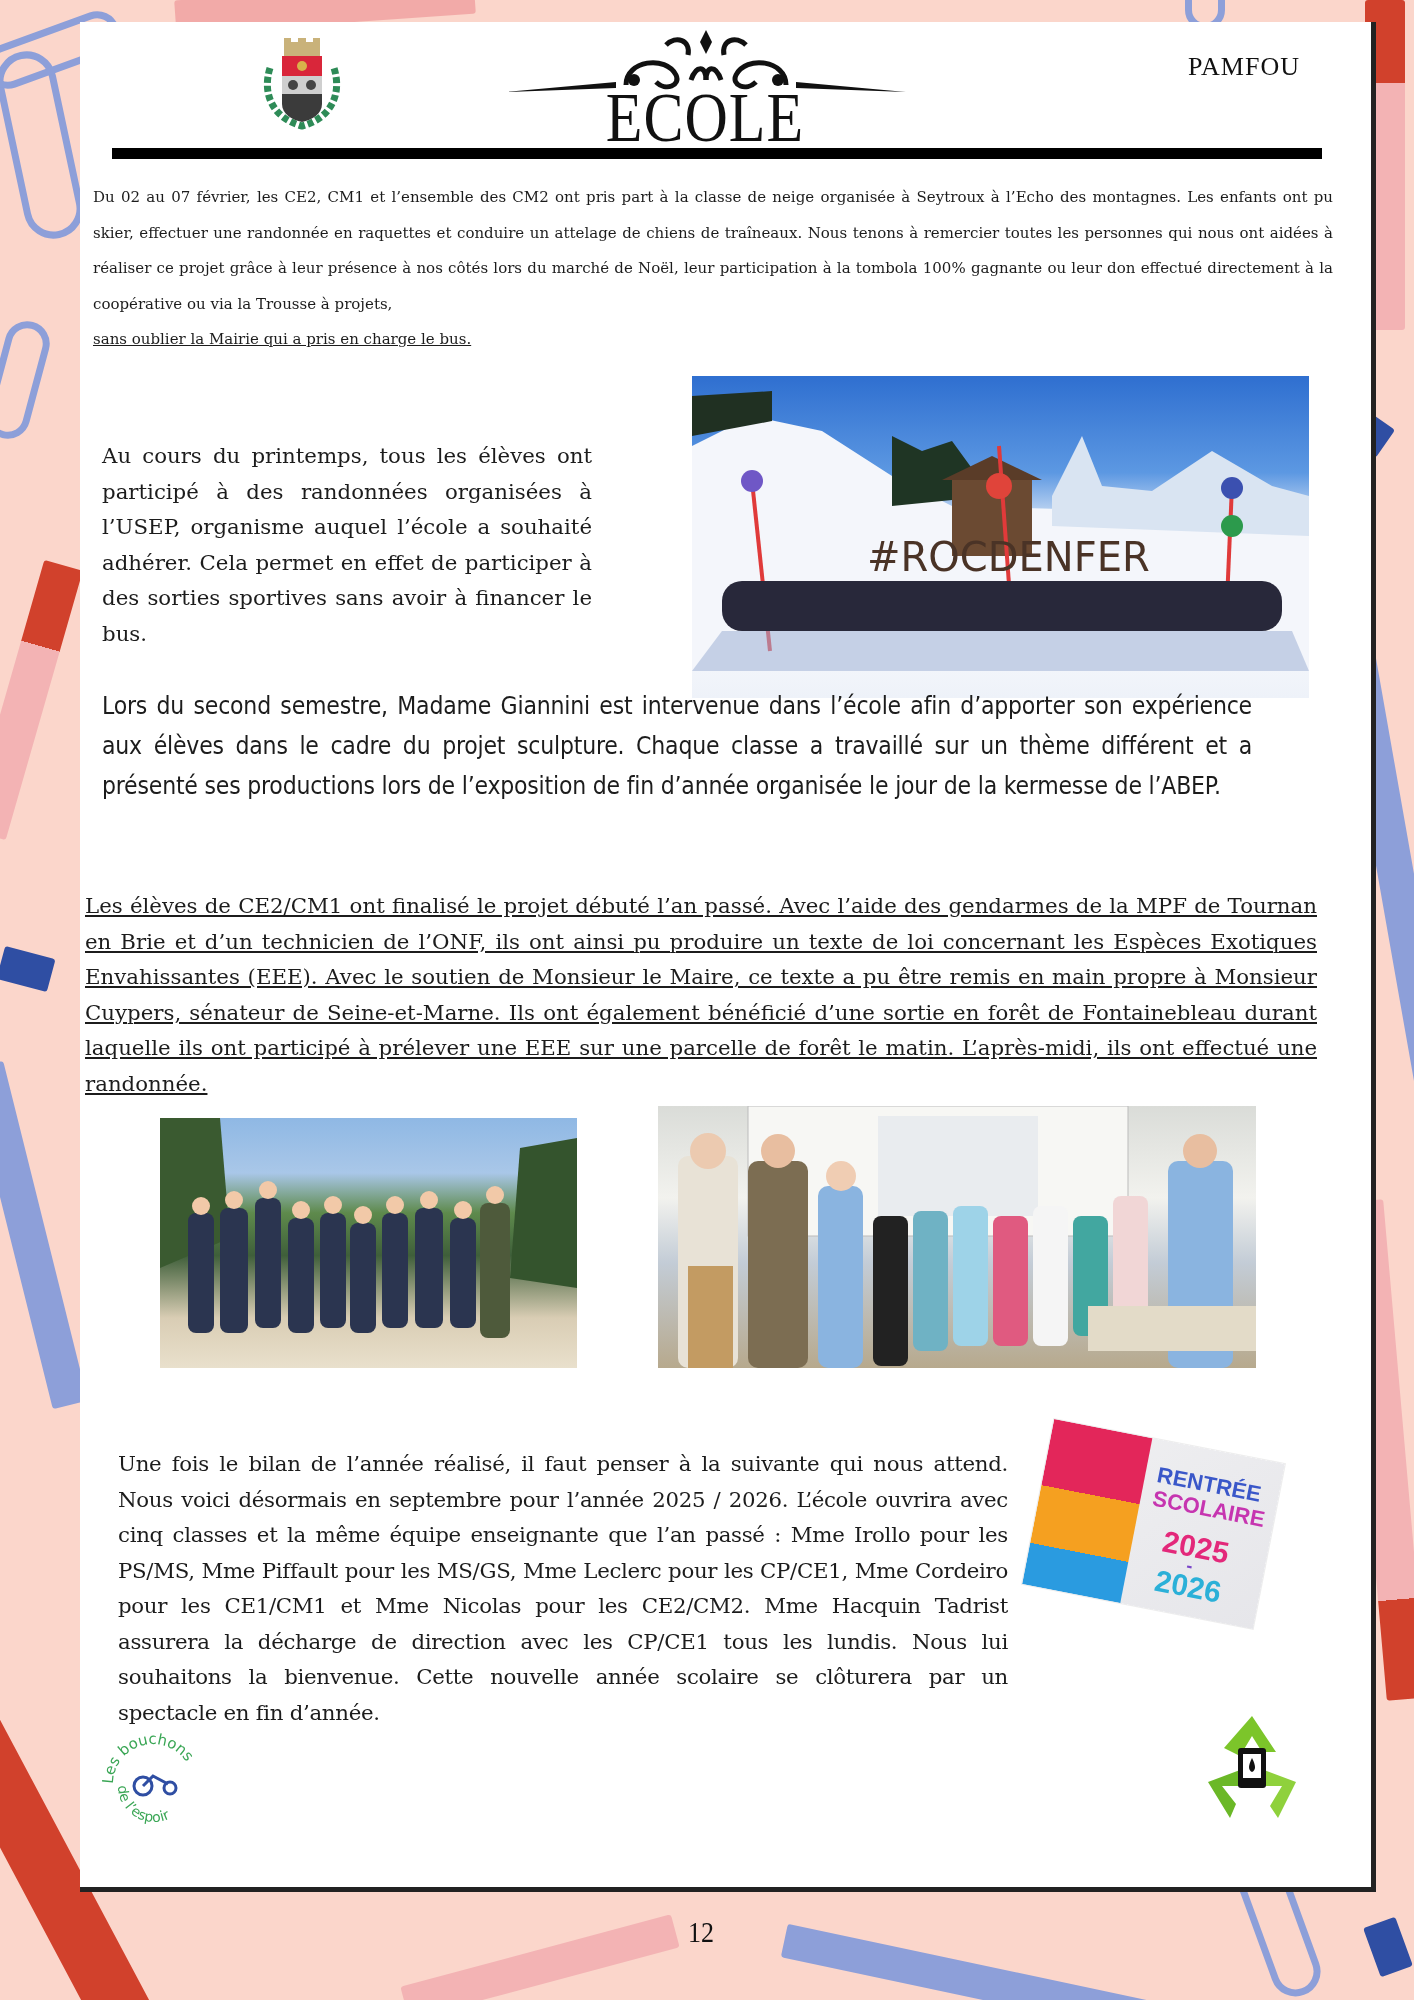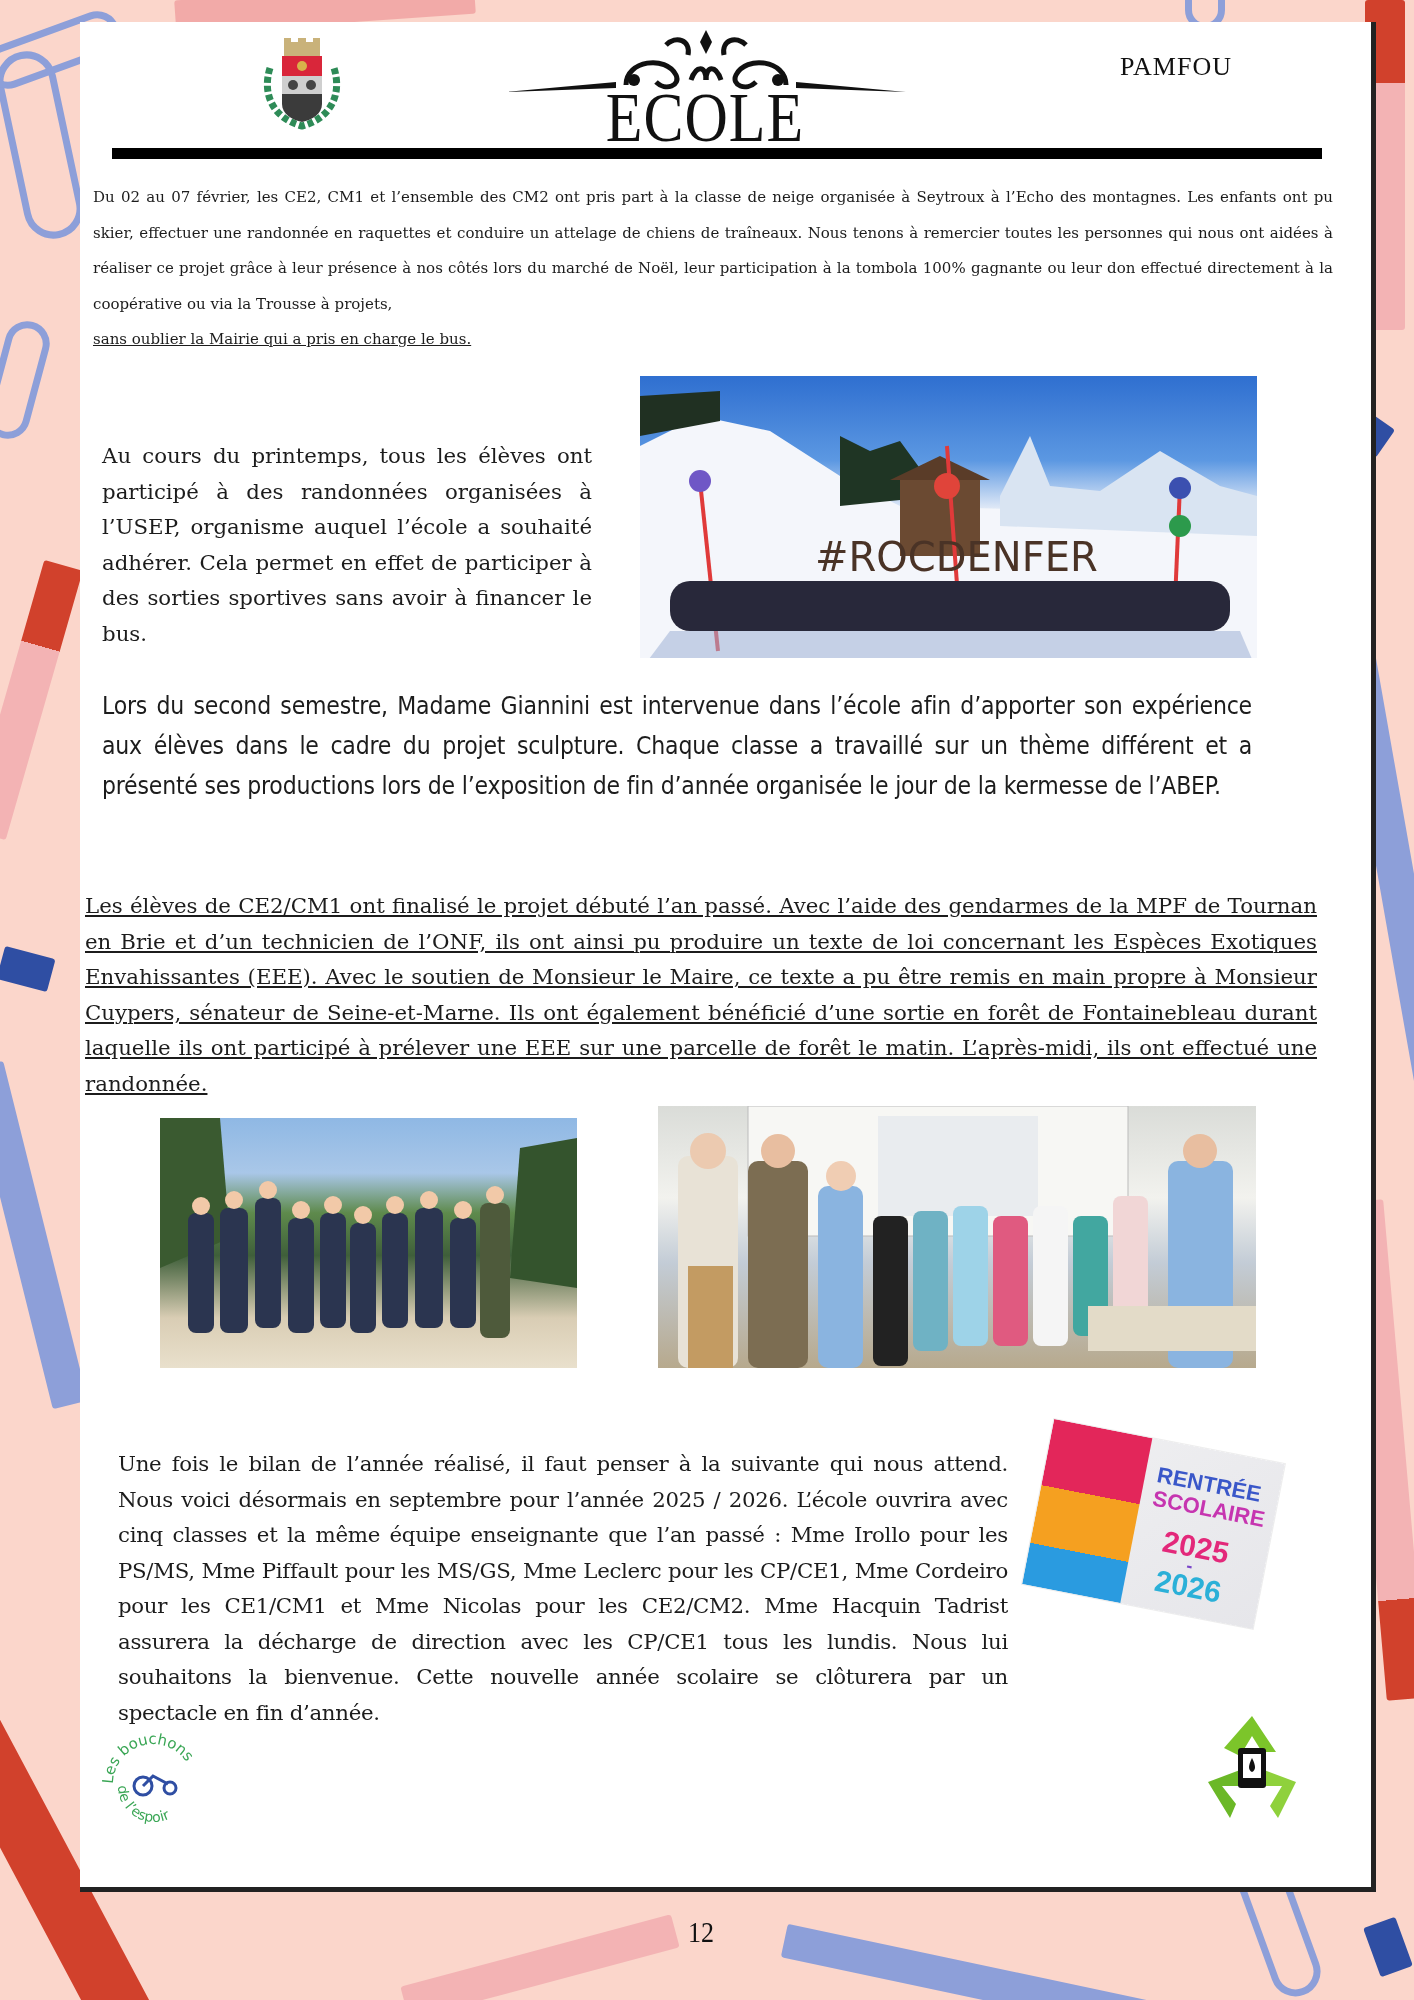--- a/index.html
+++ b/index.html
@@ -29,21 +29,21 @@
   .coat { left: 182px; top: 16px; width: 80px; height: 92px; }
   .ornament { left: 426px; top: 8px; width: 400px; height: 70px; }
   .school-title {
     left: 500px; top: 66px; width: 250px; text-align: center;
     font-family: "Liberation Serif", serif;
     font-size: 60px; line-height: 60px; letter-spacing: 1px;
     transform: scaleY(1.15);
     color: #111;
   }
   .town-name {
-    left: 1040px; top: 30px; width: 180px; text-align: left;
+    left: 1040px; top: 30px; width: 180px; text-align: right;
     font-family: "Liberation Serif", serif;
     font-size: 26px; letter-spacing: 1px; color: #111;
   }
   .header-rule { left: 32px; top: 126px; width: 1210px; height: 11px; background: #000; }
 
   .para {
     font-family: "DejaVu Serif", serif;
     text-align: justify;
     color: #1c1c1c;
   }
@@ -51,21 +51,21 @@
   .p1 .last { display: block; text-decoration: underline; }
   .p2 { left: 22px; top: 416px; width: 490px; font-size: 21.3px; line-height: 35.5px; }
   .p3 { left: 22px; top: 664px; width: 1150px; font-size: 24.5px; line-height: 40px;
         font-family: "DejaVu Sans Condensed", "DejaVu Serif", serif; letter-spacing: -0.2px; }
   .p4 { left: 5px; top: 866px; width: 1232px; font-size: 21.3px; line-height: 35.5px; text-decoration: underline; }
   .p5 { left: 38px; top: 1424px; width: 890px; font-size: 21.3px; line-height: 35.5px; letter-spacing: -0.3px; }
   .p6 { left: 143px; top: 1696px; width: 962px; font-size: 21.3px; line-height: 35.5px; }
   .p7 { left: 108px; top: 1766px; width: 1120px; font-size: 21.3px; line-height: 35.5px; text-align: left; }
 
   .photo { position: absolute; overflow: hidden; }
-  .snow-photo { left: 560px; top: 354px; width: 617px; height: 282px;
+  .snow-photo { left: 612px; top: 354px; width: 617px; height: 322px;
     background: linear-gradient(180deg, #2f6fd0 0%, #5c98e2 30%, #e8eef8 48%, #ffffff 62%, #eef2f9 100%); }
   .forest-photo { left: 80px; top: 1096px; width: 417px; height: 250px;
     background: linear-gradient(180deg, #8fb8e4 0%, #a9c7e8 22%, #5e8a4c 38%, #3f5f3a 55%, #d9cdb4 80%, #e9e0cc 100%); }
   .class-photo { left: 578px; top: 1084px; width: 598px; height: 262px;
     background: linear-gradient(180deg, #dadcd8 0%, #f2f2ee 35%, #c3ccd6 60%, #b7a98d 100%); }
   .rentree-img { left: 956px; top: 1418px; width: 235px; height: 168px;
     transform: rotate(11deg);
     background: linear-gradient(135deg, #f0f0f2 0%, #e6e6ea 100%);
     box-shadow: 0 0 0 1px #eee; }
   .bouchons-logo { left: 18px; top: 1702px; width: 110px; height: 110px; }

